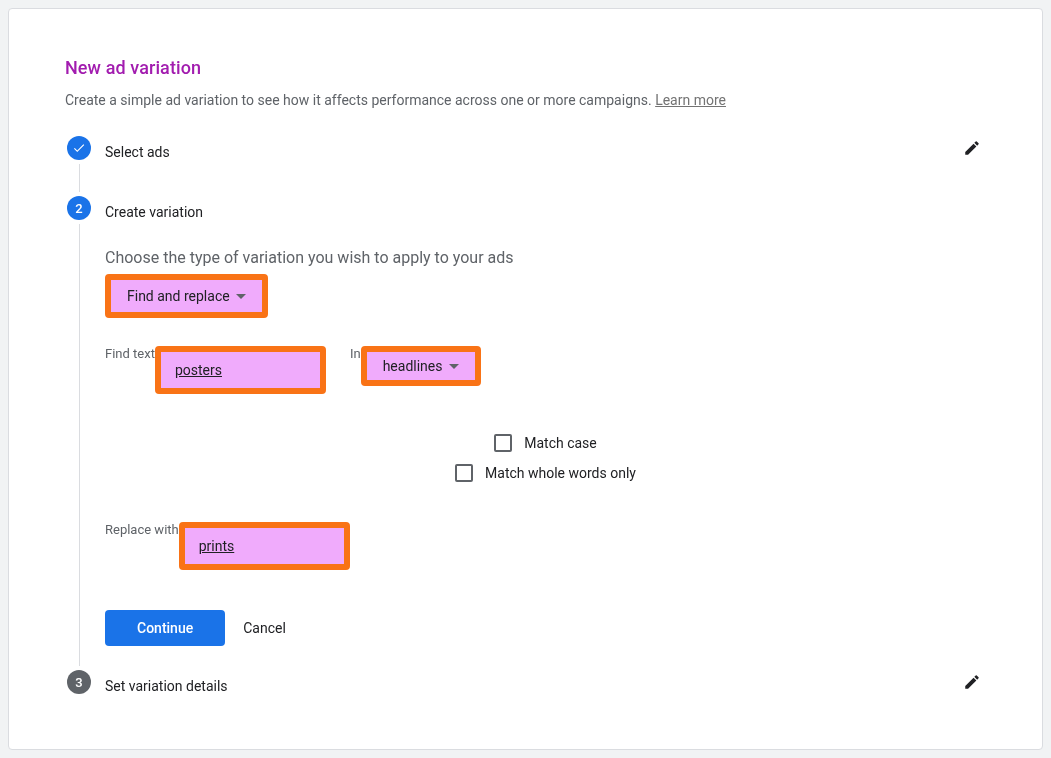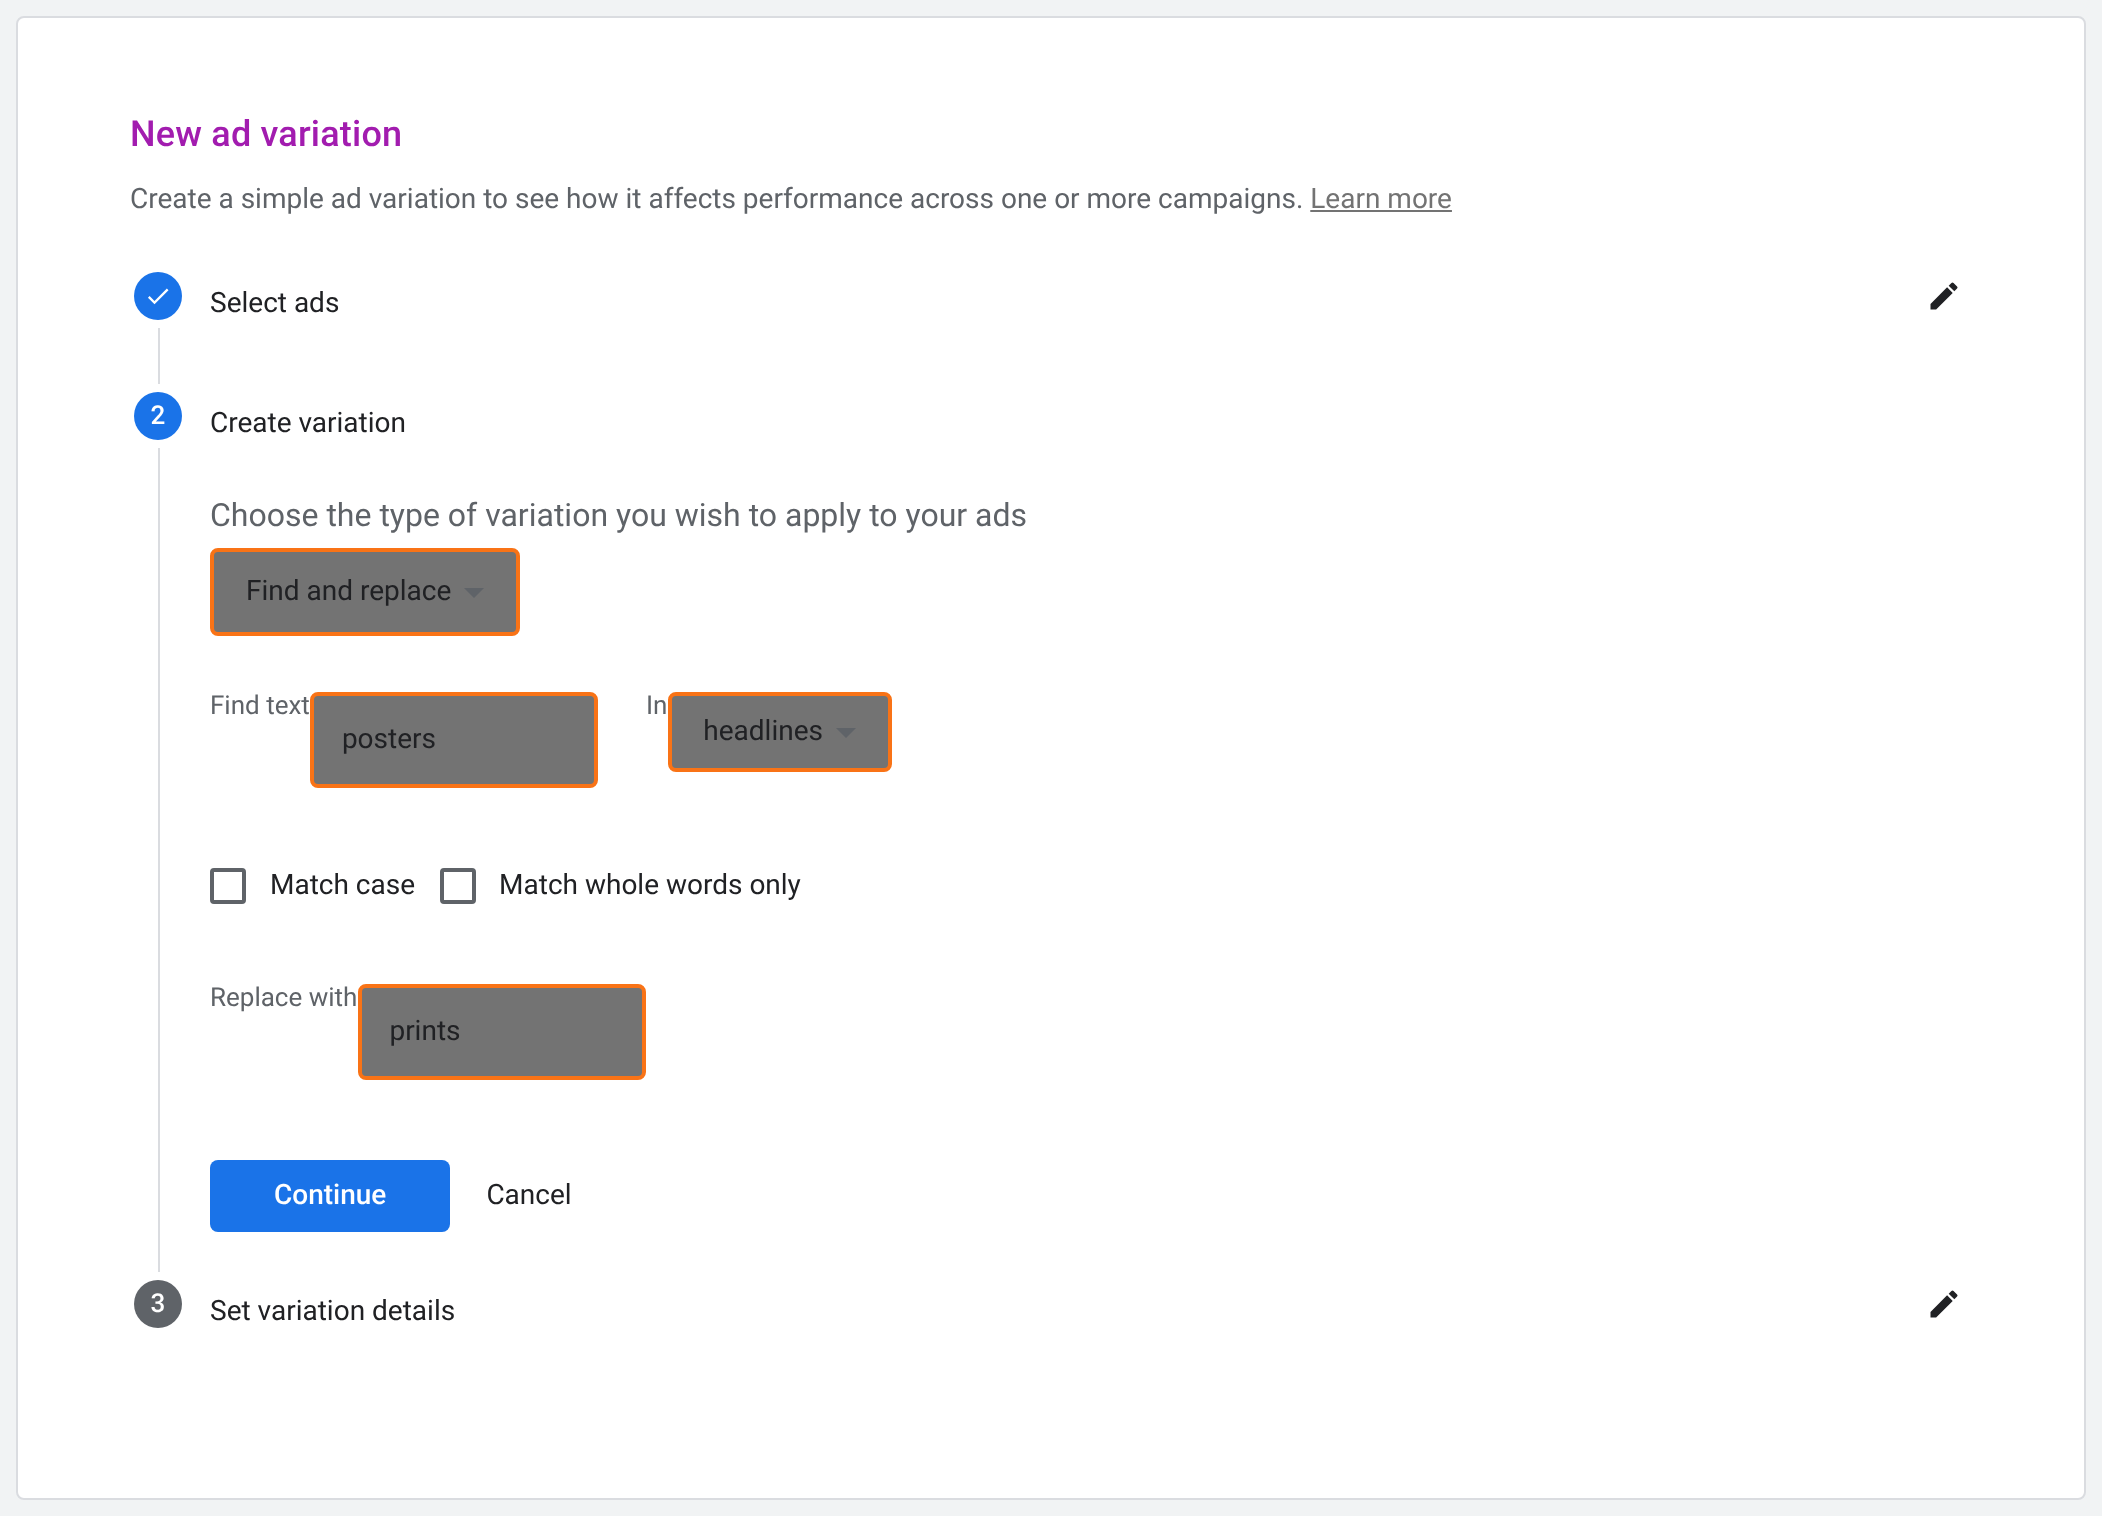--- a/index.html
+++ b/index.html
@@ -103,56 +103,58 @@
     .step-content {
       padding-top: 28px;
     }
     .helper-text {
       font-size: 16px;
       color: #5f6368;
       margin-bottom: 7px;
     }
 
     .select-box, .text-input {
-      border: 2px solid #f97316;
+      border: 6px solid #f97316;
       border-radius: 4px;
-      background: #737373;
+      background: #f0abfc;
       font-size: 14px;
       color: #202124;
       font-family: inherit;
     }
     .select-box {
       height: 44px;
       padding: 0 16px;
       display: inline-flex;
       align-items: center;
       cursor: pointer;
       gap: 6px;
     }
     .text-input {
       height: 48px;
       padding: 0 14px;
-      width: 144px;
+      width: 171px;
       outline: none;
+      text-decoration: underline;
     }
 
     .field-label {
       font-size: 13px;
       color: #5f6368;
       margin-bottom: 8px;
       display: block;
     }
     .row { display: flex; gap: 24px; margin-bottom: 40px; align-items: flex-start;}
     .col { display: flex; flex-direction: row; }
 
     .checkbox-row {
       display: flex;
       gap: 12px;
       align-items: center;
       margin-bottom: 40px;
+      flex-direction: column;
     }
     .checkbox {
       display: inline-flex;
       align-items: center;
       gap: 12px;
       cursor: pointer;
       font-size: 14px;
       color: #202124;
     }
     .checkbox .box {

